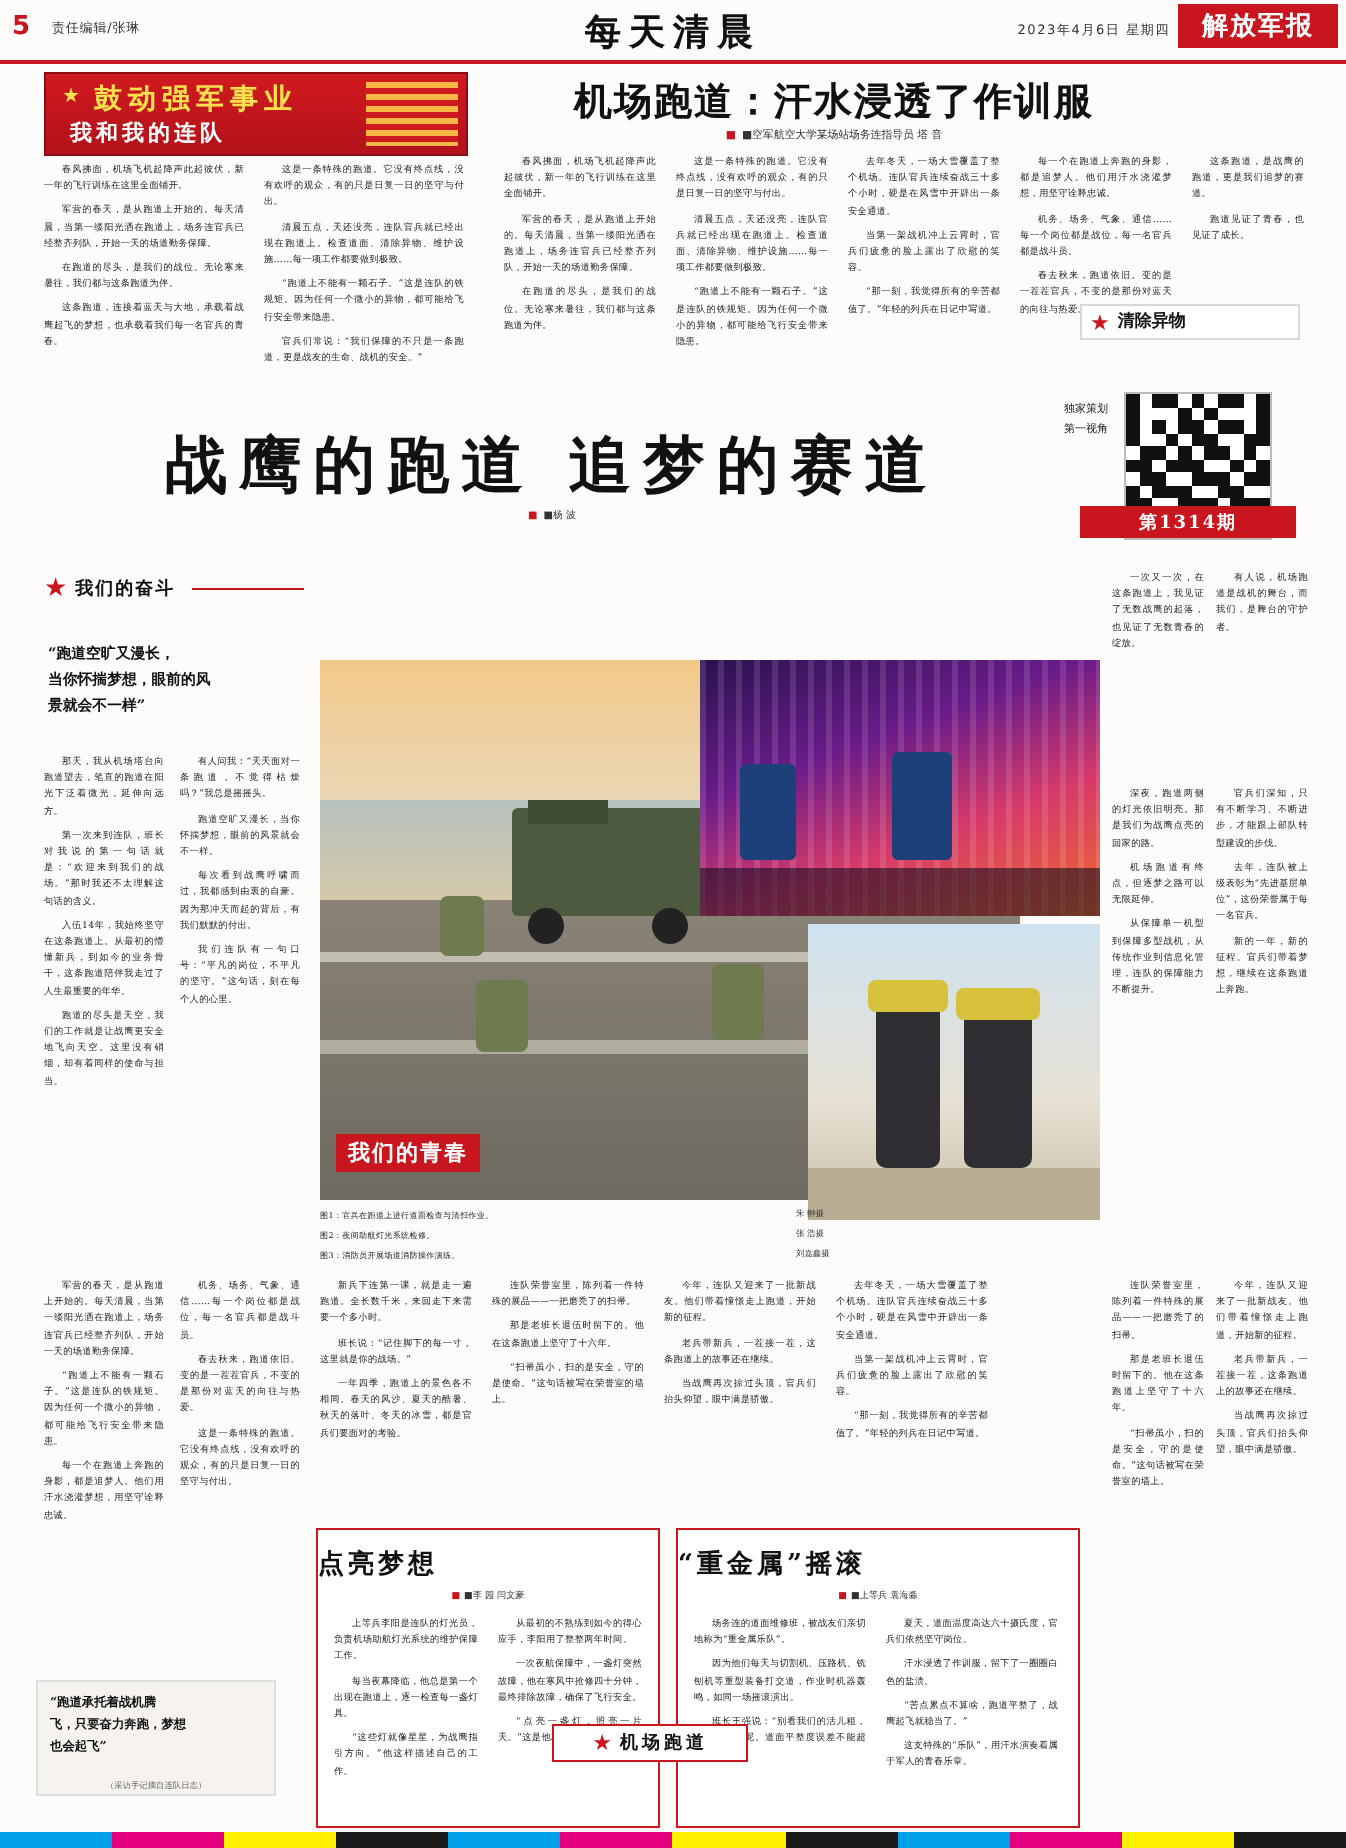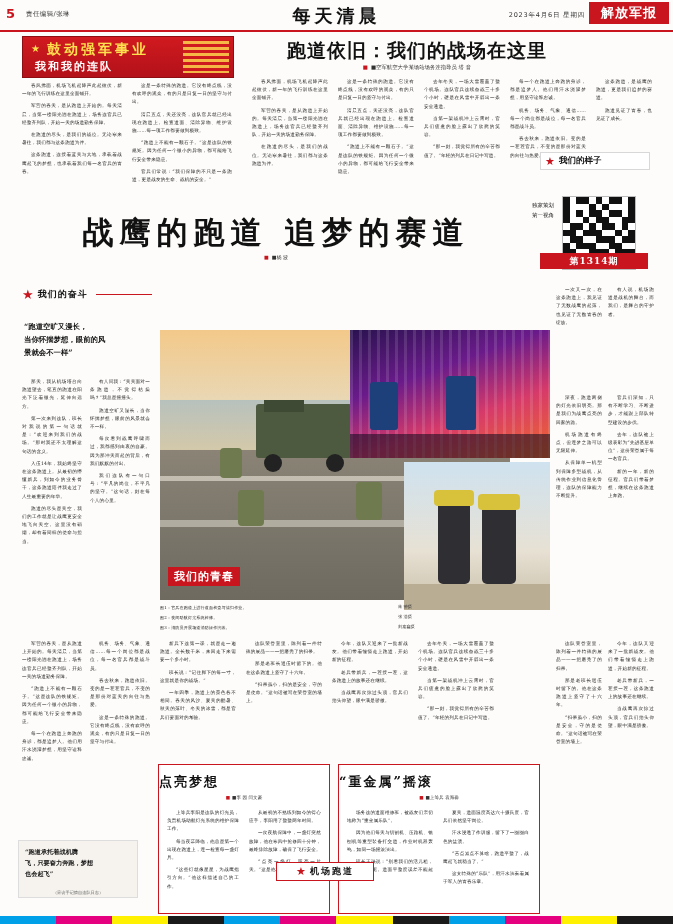--- a/index.html
+++ b/index.html
@@ -213,21 +213,21 @@
     <div class="mast-logo">解放军报</div>
   </div>
 
   <div class="banner">
     <div class="star">★</div>
     <div class="flagstripes"></div>
     <div class="b1">鼓动强军事业</div>
     <div class="b2">我和我的连队</div>
   </div>
 
-  <div class="head1">跑道依旧：我们的战场在这里</div>
+  <div class="head1">机场跑道：汗水浸透了作训服</div>
   <div class="head1-sub">
     <span class="sq">■</span><span>■空军航空大学某场站场务连指导员  塔  音</span>
   </div>
 
   <div class="col-text" style="position:absolute;left:22px;top:82px;width:100px;">
     <p>春风拂面，机场飞机起降声此起彼伏，新一年的飞行训练在这里全面铺开。</p>
     <p>军营的春天，是从跑道上开始的。每天清晨，当第一缕阳光洒在跑道上，场务连官兵已经整齐列队，开始一天的场道勤务保障。</p>
     <p>在跑道的尽头，是我们的战位。无论寒来暑往，我们都与这条跑道为伴。</p>
     <p>这条跑道，连接着蓝天与大地，承载着战鹰起飞的梦想，也承载着我们每一名官兵的青春。</p>
   </div>
@@ -258,21 +258,21 @@
     <p>机务、场务、气象、通信……每一个岗位都是战位，每一名官兵都是战斗员。</p>
     <p>春去秋来，跑道依旧。变的是一茬茬官兵，不变的是那份对蓝天的向往与热爱。</p>
   </div>
   <div class="col-text" style="position:absolute;left:596px;top:78px;width:56px;">
     <p>这条跑道，是战鹰的跑道，更是我们追梦的赛道。</p>
     <p>跑道见证了青春，也见证了成长。</p>
   </div>
 
   <div class="ourlook">
     <span class="s-star">★</span>
-    <span class="s-label">我们的样子</span>
+    <span class="s-label">清除异物</span>
   </div>
 
   <div class="qr-caption">独家策划<br>第一视角</div>
   <div class="qrbox">
     <i></i>
       <i style="background:transparent"></i>
       <i></i>
       <i></i>
       <i style="background:transparent"></i>
       <i></i>

